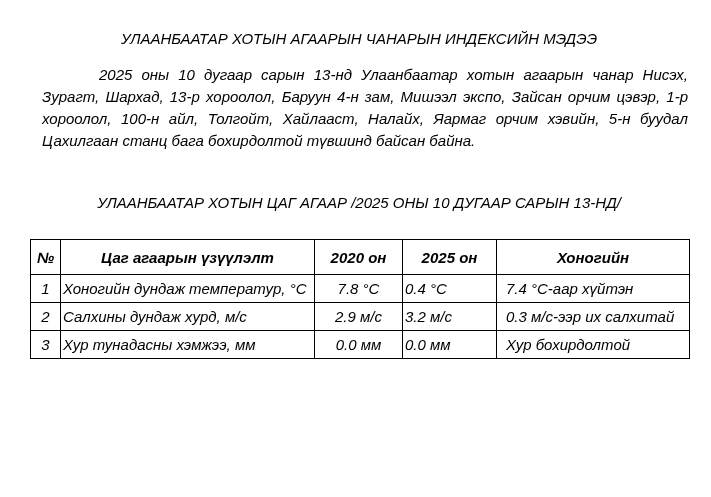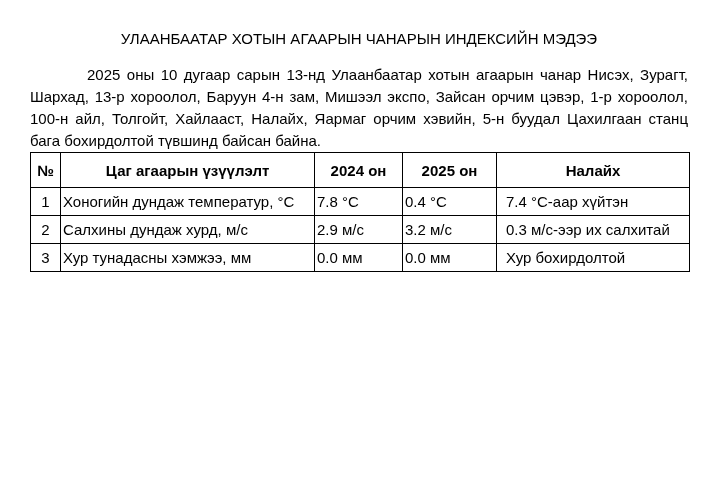--- a/index.html
+++ b/index.html
@@ -7,30 +7,31 @@
     width: 711px; height: 497px;
     background: #ffffff;
     color: #000000;
     font-family: "Liberation Sans", sans-serif;
     overflow: hidden;
   }
   .page {
     box-sizing: border-box;
     width: 711px; height: 497px;
     padding: 30px 23px 0 30px;
+    font-style: italic;
   }
   .doc-title {
     text-align: center;
     font-size: 15px;
     font-weight: normal;
     line-height: 18px;
     margin: 0;
   }
   .body-paragraph {
-    margin: 16px 0 0 0;
+    margin: 16px 0 0 12px;
     font-size: 15px;
     line-height: 22px;
     text-align: justify;
     text-indent: 57px;
   }
   .weather-title {
     text-align: center;
     font-size: 15px;
     font-weight: normal;
     line-height: 18px;
@@ -59,56 +60,57 @@
     vertical-align: middle;
     padding: 0 2px;
   }
   .col-num   { width: 30px; }
   .col-ind   { width: 254px; }
   .col-2024  { width: 88px; }
   .col-2025  { width: 94px; }
   .col-note  { width: 193px; }
   .weather-table td.cell-num  { text-align: center; }
   .weather-table td.cell-ind  { text-align: left; }
-  .weather-table td.cell-2024 { text-align: left; }
+  .weather-table td.cell-2024 { text-align: center; }
   .weather-table td.cell-2025 { }
   .weather-table td.cell-note { text-align: left; padding-left: 9px; }
   .footer {
     margin-top: 82px;
     text-align: center;
     font-weight: bold;
     font-size: 14px;
   }
   .footer-line { margin: 0 0 10px 0; line-height: 16px; }
 </style>
 </head>
 <body>
 
 <div class="page">
 
   <p class="doc-title">УЛААНБААТАР ХОТЫН АГААРЫН ЧАНАРЫН ИНДЕКСИЙН МЭДЭЭ</p>
 
   <p class="body-paragraph">2025 оны 10 дугаар сарын 13-нд Улаанбаатар хотын агаарын чанар Нисэх, Зурагт, Шархад, 13-р хороолол, Баруун 4-н зам, Мишээл экспо, Зайсан орчим цэвэр, 1-р хороолол, 100-н айл, Толгойт, Хайлааст, Налайх, Яармаг орчим хэвийн, 5-н буудал Цахилгаан станц бага бохирдолтой түвшинд байсан байна.</p>
 
+  <p class="weather-title">УЛААНБААТАР ХОТЫН ЦАГ АГААР /2025 ОНЫ 10 ДУГААР САРЫН 13-НД/</p>
 
   <table class="weather-table">
     <colgroup>
       <col class="col-num">
         <col class="col-ind">
         <col class="col-2024">
         <col class="col-2025">
         <col class="col-note">
     </colgroup>
     <thead>
       <tr>
         <th>№</th>
         <th>Цаг агаарын үзүүлэлт</th>
-        <th>2024 он</th>
+        <th>2020 он</th>
         <th>2025 он</th>
-        <th>Налайх</th>
+        <th>Хоногийн</th>
       </tr>
     </thead>
     <tbody>
       <tr>
         <td class="cell-num">1</td>
         <td class="cell-ind">Хоногийн дундаж температур, °С</td>
         <td class="cell-2024">7.8 °С</td>
         <td class="cell-2025">0.4 °С</td>
         <td class="cell-note">7.4 °С-аар хүйтэн</td>
       </tr>

